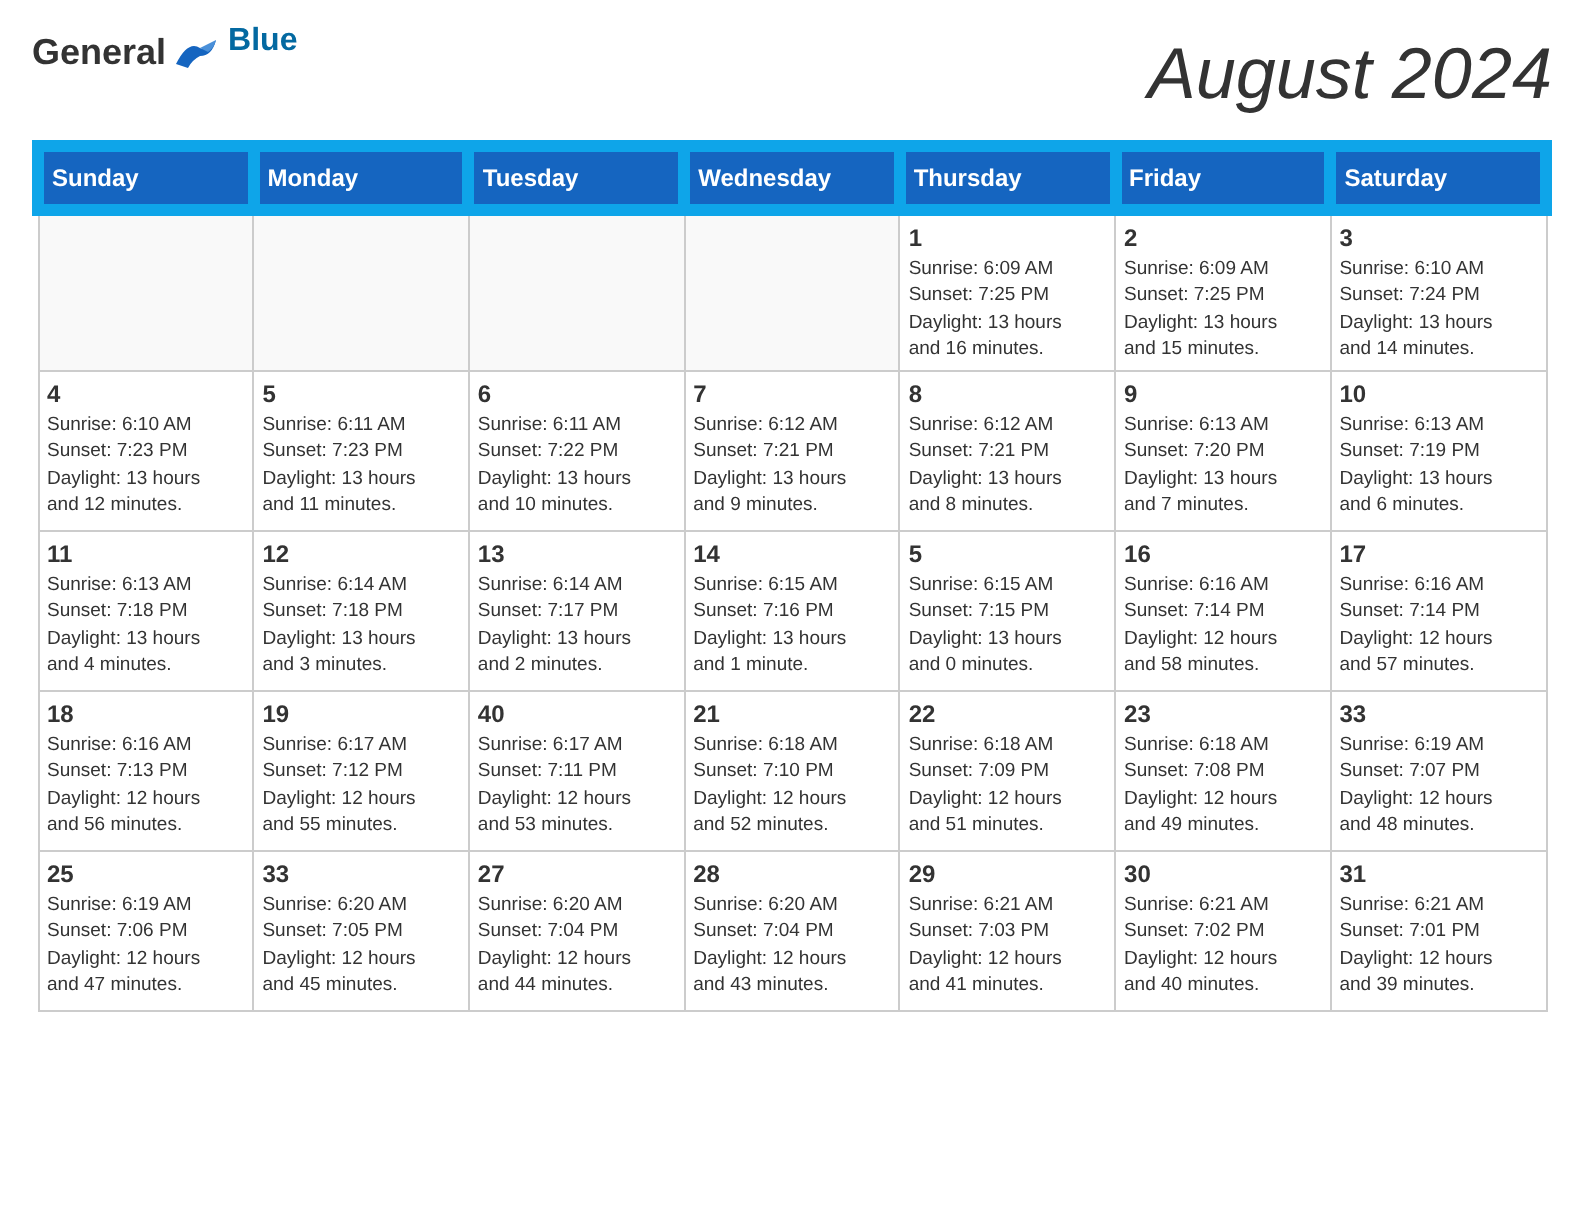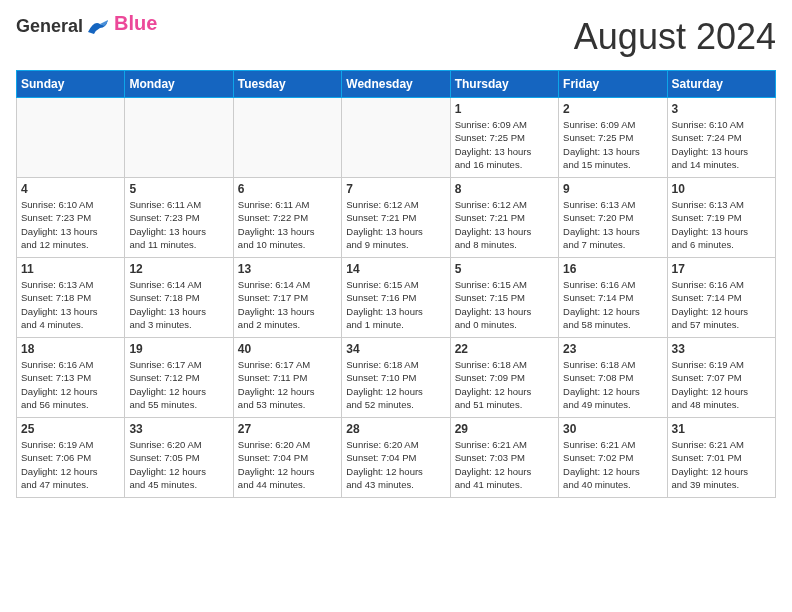--- a/index.html
+++ b/index.html
@@ -11,20 +11,21 @@
       padding: 16px;
     }
     .header {
       display: flex;
       justify-content: space-between;
       align-items: flex-start;
       margin-bottom: 12px;
     }
     .title-block {
       text-align: right;
+      font-style: italic;
     }
     .month-title {
       font-size: 36px;
       color: #333;
       font-weight: normal;
     }
     .subtitle {
       font-size: 14px;
       color: #555;
     }
@@ -32,21 +33,21 @@
       width: 100%;
       border-collapse: collapse;
       font-size: 10.5px;
     }
     .calendar thead th {
       background: #1565c0;
       color: #fff;
       padding: 6px 4px;
       text-align: left;
       font-size: 12px;
-      border: 1px solid #0ea5e9;
+      border: 6px solid #0ea5e9;
     }
     .calendar tbody td {
       vertical-align: top;
       border: 1px solid #ccc;
       padding: 4px;
       width: calc(100%/7);
       height: 80px;
       background: #fff;
     }
     .calendar tbody td.empty {
@@ -70,23 +71,23 @@
       display: flex;
       align-items: center;
       gap: 2px;
     }
     .logo-general {
       font-size: 18px;
       font-weight: bold;
       color: #333;
     }
     .logo-blue {
-      font-size: 20px;
+      font-size: 16px;
       font-weight: bold;
-      color: #ec4899;
+      color: #0369a1;
     }
   </style>
 </head>
 <body>
 
 <div class="header">
   <div class="logo-container">
     <div style="display:flex;align-items:flex-start;">
       <div style="display:flex;align-items:center;gap:2px;">
         <span class="logo-general">General</span>
@@ -201,21 +202,21 @@
         </td>
         <td>
           <div class="day-number">19</div>
           <div class="day-info">Sunrise: 6:17 AM<br>Sunset: 7:12 PM<br>Daylight: 12 hours<br>and 55 minutes.</div>
         </td>
         <td>
           <div class="day-number">40</div>
           <div class="day-info">Sunrise: 6:17 AM<br>Sunset: 7:11 PM<br>Daylight: 12 hours<br>and 53 minutes.</div>
         </td>
         <td>
-          <div class="day-number">34</div>
+          <div class="day-number">21</div>
           <div class="day-info">Sunrise: 6:18 AM<br>Sunset: 7:10 PM<br>Daylight: 12 hours<br>and 52 minutes.</div>
         </td>
         <td>
           <div class="day-number">22</div>
           <div class="day-info">Sunrise: 6:18 AM<br>Sunset: 7:09 PM<br>Daylight: 12 hours<br>and 51 minutes.</div>
         </td>
         <td>
           <div class="day-number">23</div>
           <div class="day-info">Sunrise: 6:18 AM<br>Sunset: 7:08 PM<br>Daylight: 12 hours<br>and 49 minutes.</div>
         </td>

